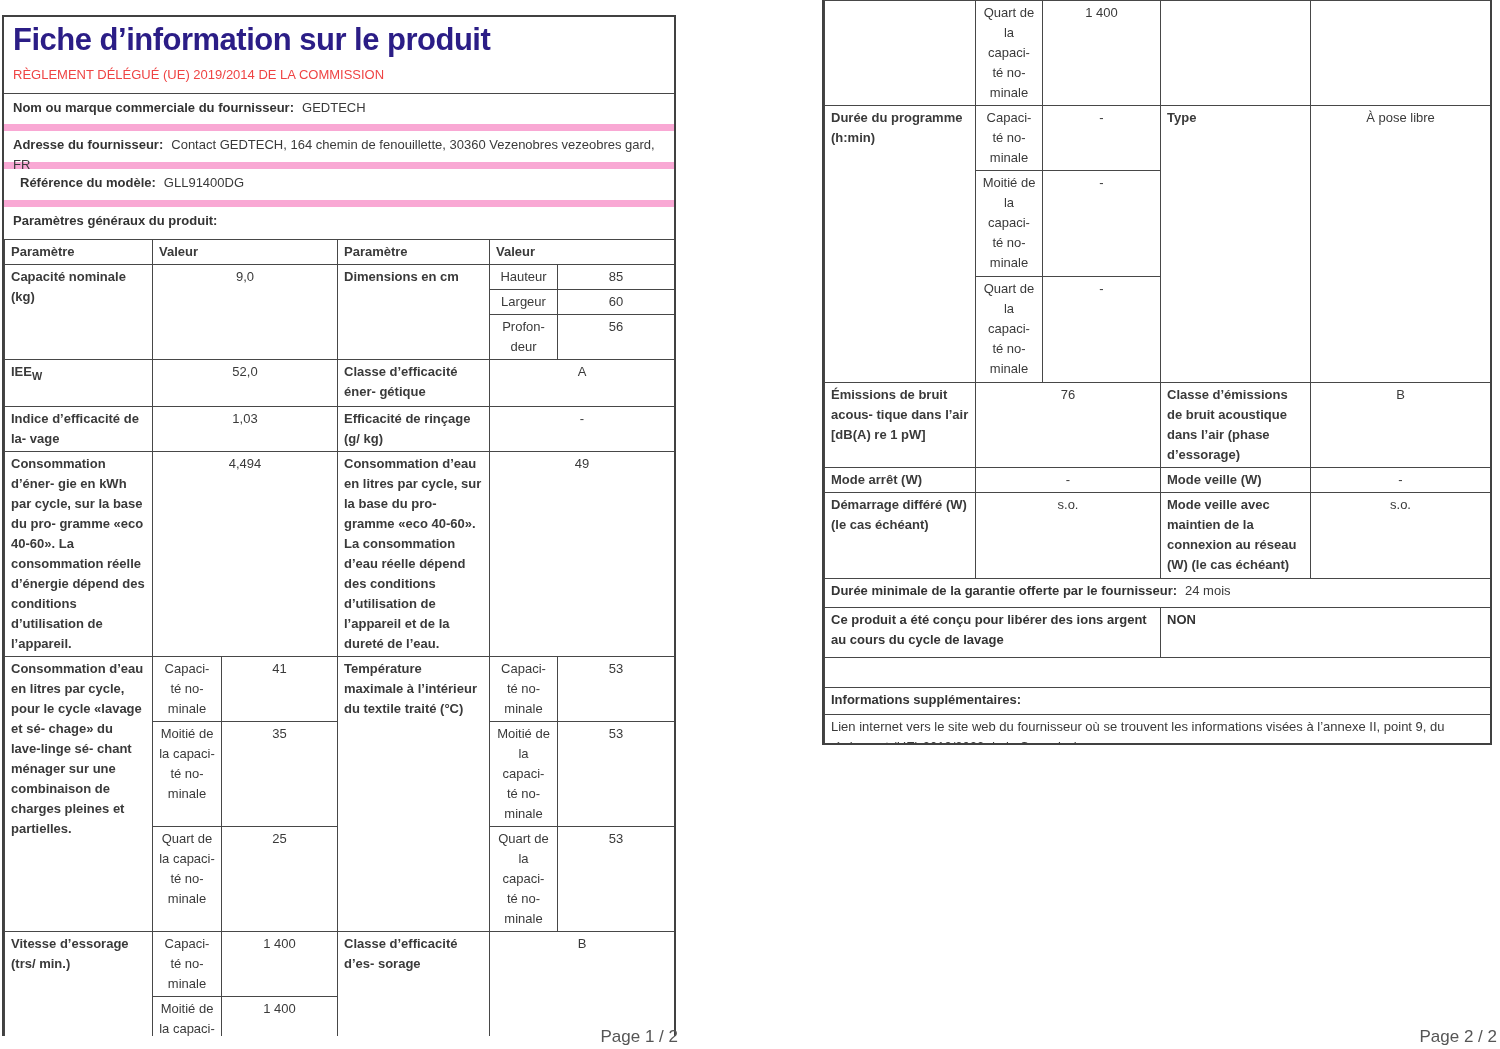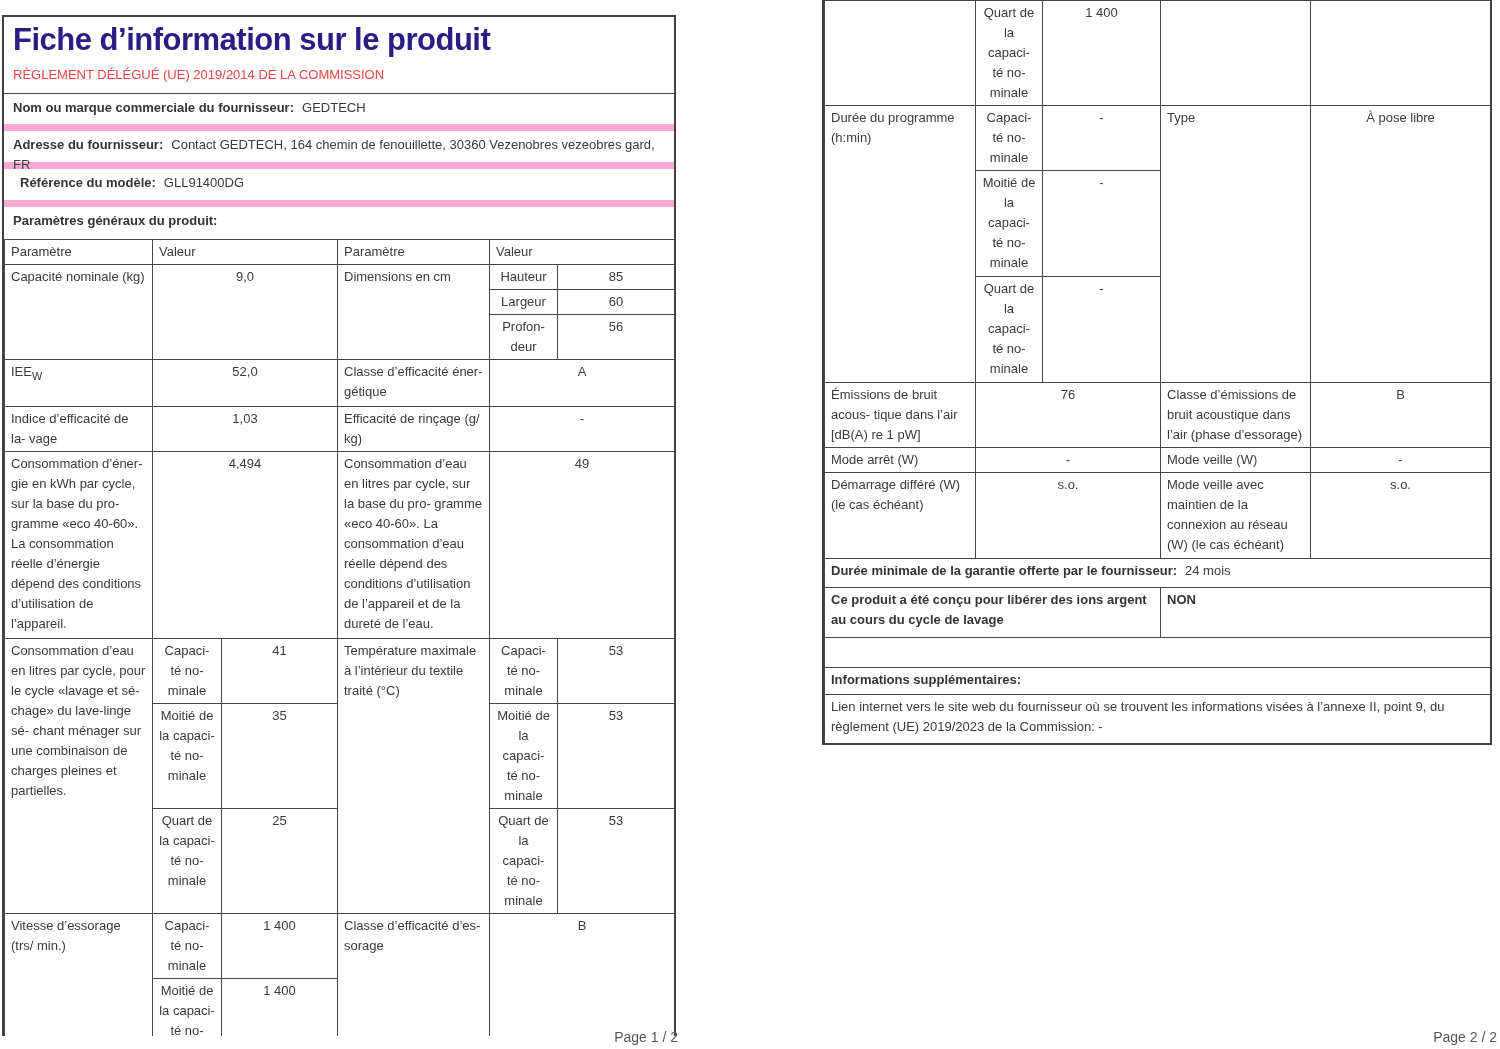--- a/index.html
+++ b/index.html
@@ -15,27 +15,27 @@
   .hrow{border-bottom:7px solid #f9a8d4;padding:4px 9px;}
   .title-block{border-bottom:1px solid #474747;padding:4px 9px 8px 9px;}
   .doc-title{font-size:31px;line-height:38px;font-weight:bold;color:#2b1d86;letter-spacing:-0.5px;}
   .doc-subtitle{margin-top:6px;color:#ef4444;}
   .b{font-weight:bold;color:#343434;}
   .gap{display:inline-block;width:8px;}
 
   table.t{border-collapse:collapse;table-layout:fixed;width:670px;}
   #page2 table.t{width:666px;}
   table.t td{border:1px solid #474747;vertical-align:top;padding:2px 6px;overflow:hidden;}
-  td.lbl{padding:2px 5px 2px 7px;}
+  td.lbl{padding:2px 5px 2px 7px;font-weight:bold;}
   td.c{text-align:center;padding:2px 2px;}
   td.sub{text-align:center;padding:2px 3px;}
   td.nb{border-bottom:none;}
   td.nt{border-top:none;}
   td.full{padding:4px 8px;}
-  .footer-num{position:absolute;color:#555;font-size:14px;}
+  .footer-num{position:absolute;color:#555;font-size:17px;}
   #pg1num{left:430px;top:1027px;width:248px;text-align:right;}
   #pg2num{left:1250px;top:1027px;width:247px;text-align:right;}
 </style>
 </head>
 <body>
 
 <div class="page" id="page1">
 
   <div class="title-block">
     <div class="doc-title">Fiche d’information sur le produit</div>

